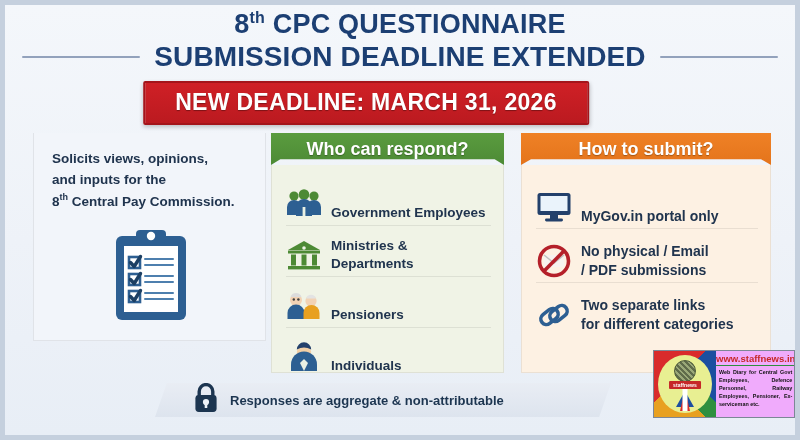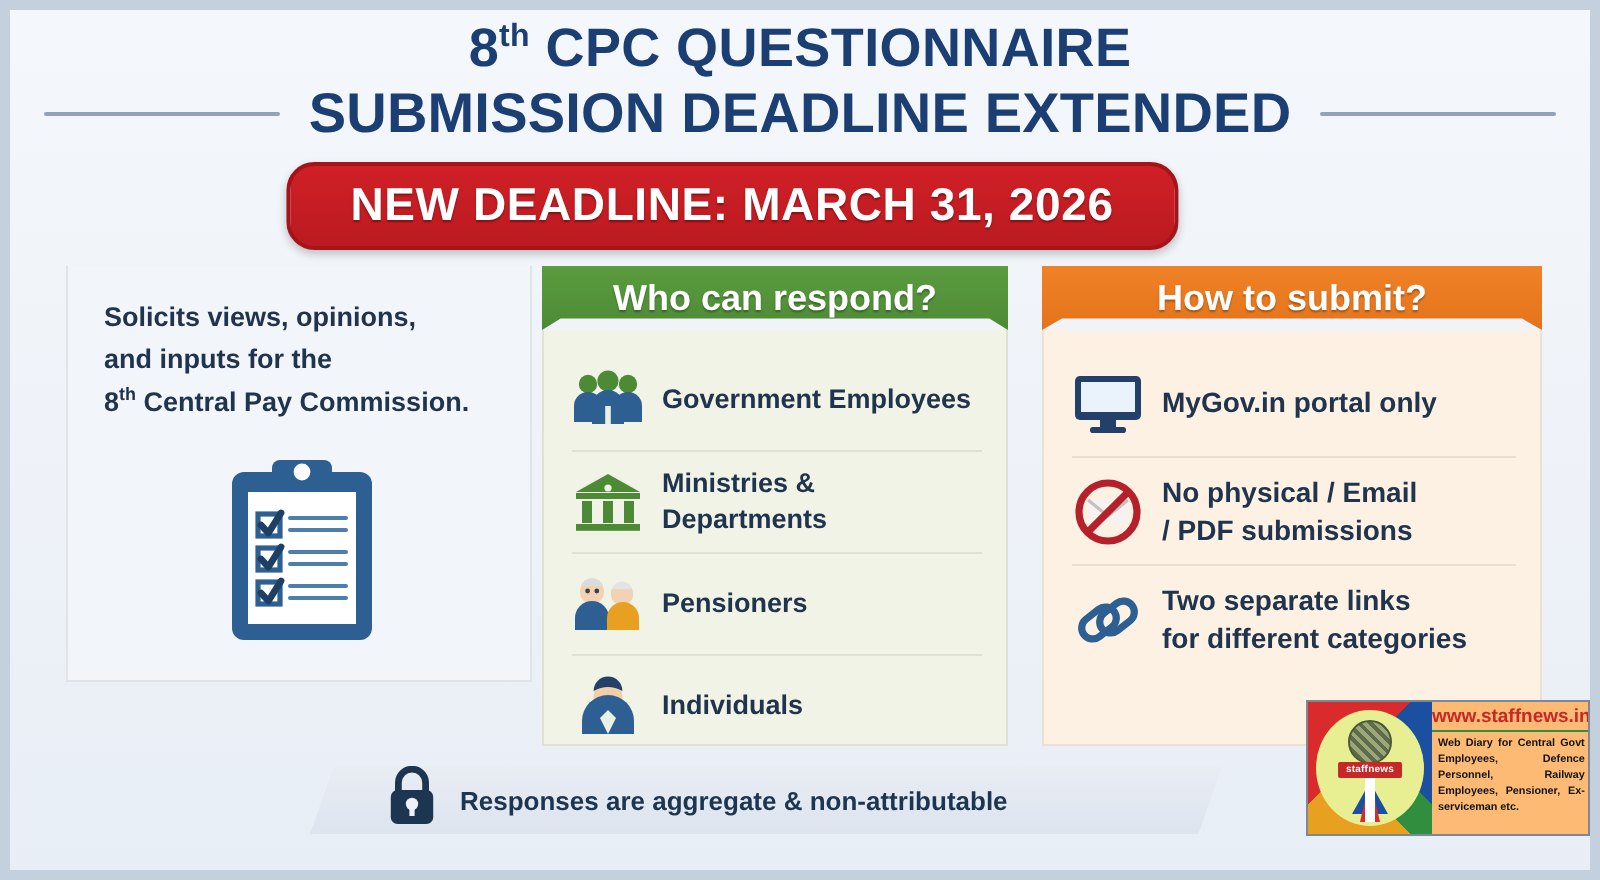--- a/index.html
+++ b/index.html
@@ -28,21 +28,21 @@
   }
   .rule{height:2px;background:#8193b0;flex:0 0 118px;border-radius:2px;opacity:.85;}
   .title-line2{
     font-size:28px;font-weight:bold;color:#1c3f73;white-space:nowrap;
     letter-spacing:.1px;
   }
   .deadline{
     position:absolute;top:76px;left:50%;transform:translateX(-50%);
     background:linear-gradient(180deg,#cf2026 0%,#bb1a20 100%);
     border:2px solid #a4151b;
-    padding:6px 30px 7px 30px;border-radius:14px;
+    padding:6px 30px 7px 30px;border-radius:2px;
     box-shadow:0 2px 4px rgba(0,0,0,.22);
     white-space:nowrap;
   }
   .deadline span{
     font-size:23px;font-weight:bold;color:#ffffff;letter-spacing:.3px;
     text-shadow:0 1px 1px rgba(0,0,0,.35);
   }
 
   
   .panels{position:absolute;top:128px;left:0;width:790px;height:240px;}
@@ -74,21 +74,21 @@
     font-size:13.5px;line-height:1.55;color:#20344e;font-weight:bold;
     padding:6px 2px 0 4px;
   }
   .p1text .ord{font-size:9px;vertical-align:super;}
 
   
   .clipwrap{display:flex;justify-content:center;margin-top:14px;}
 
   
   .row{
-    display:flex;align-items:center;gap:9px;min-height:44px;
+    display:flex;align-items:flex-end;gap:9px;min-height:44px;
     padding:3px 0;
   }
   .row + .row{border-top:1px solid rgba(0,0,0,.08);}
   .row .ico{flex:0 0 36px;height:36px;display:flex;align-items:center;justify-content:center;}
   .row .lbl{
     font-size:13.5px;font-weight:bold;color:#20344e;line-height:1.32;
   }
   .p3 .row{min-height:47px;}
   .p3 .row .lbl{font-size:14px;}
 
@@ -123,21 +123,21 @@
     position:absolute;left:50%;top:9px;transform:translateX(-50%);
     width:20px;height:20px;border-radius:50%;
     background:repeating-linear-gradient(45deg,#5f6b4a 0 2px,#9aa878 2px 4px);
     border:1px solid #4d5a3a;
   }
   .wm-ribbon{
     position:absolute;left:50%;top:30px;transform:translateX(-50%);
     background:#c62828;color:#fff;font-size:5px;font-weight:bold;
     padding:1px 4px;border-radius:1px;white-space:nowrap;letter-spacing:.1px;
   }
-  .wm-right{flex:1;display:flex;flex-direction:column;background:#fdba74;}
+  .wm-right{flex:1;display:flex;flex-direction:column;background:#f0abfc;}
   .wm-url{
     border-bottom:1px solid #2f8f3f;
     color:#c62828;font-weight:bold;font-size:9.5px;
     text-align:center;padding:2px 0 1px 0;white-space:nowrap;
   }
   .wm-tag{
     flex:1;font-size:5.4px;line-height:1.5;color:#111;font-weight:bold;
     padding:2px 3px;text-align:justify;
   }
 </style>

